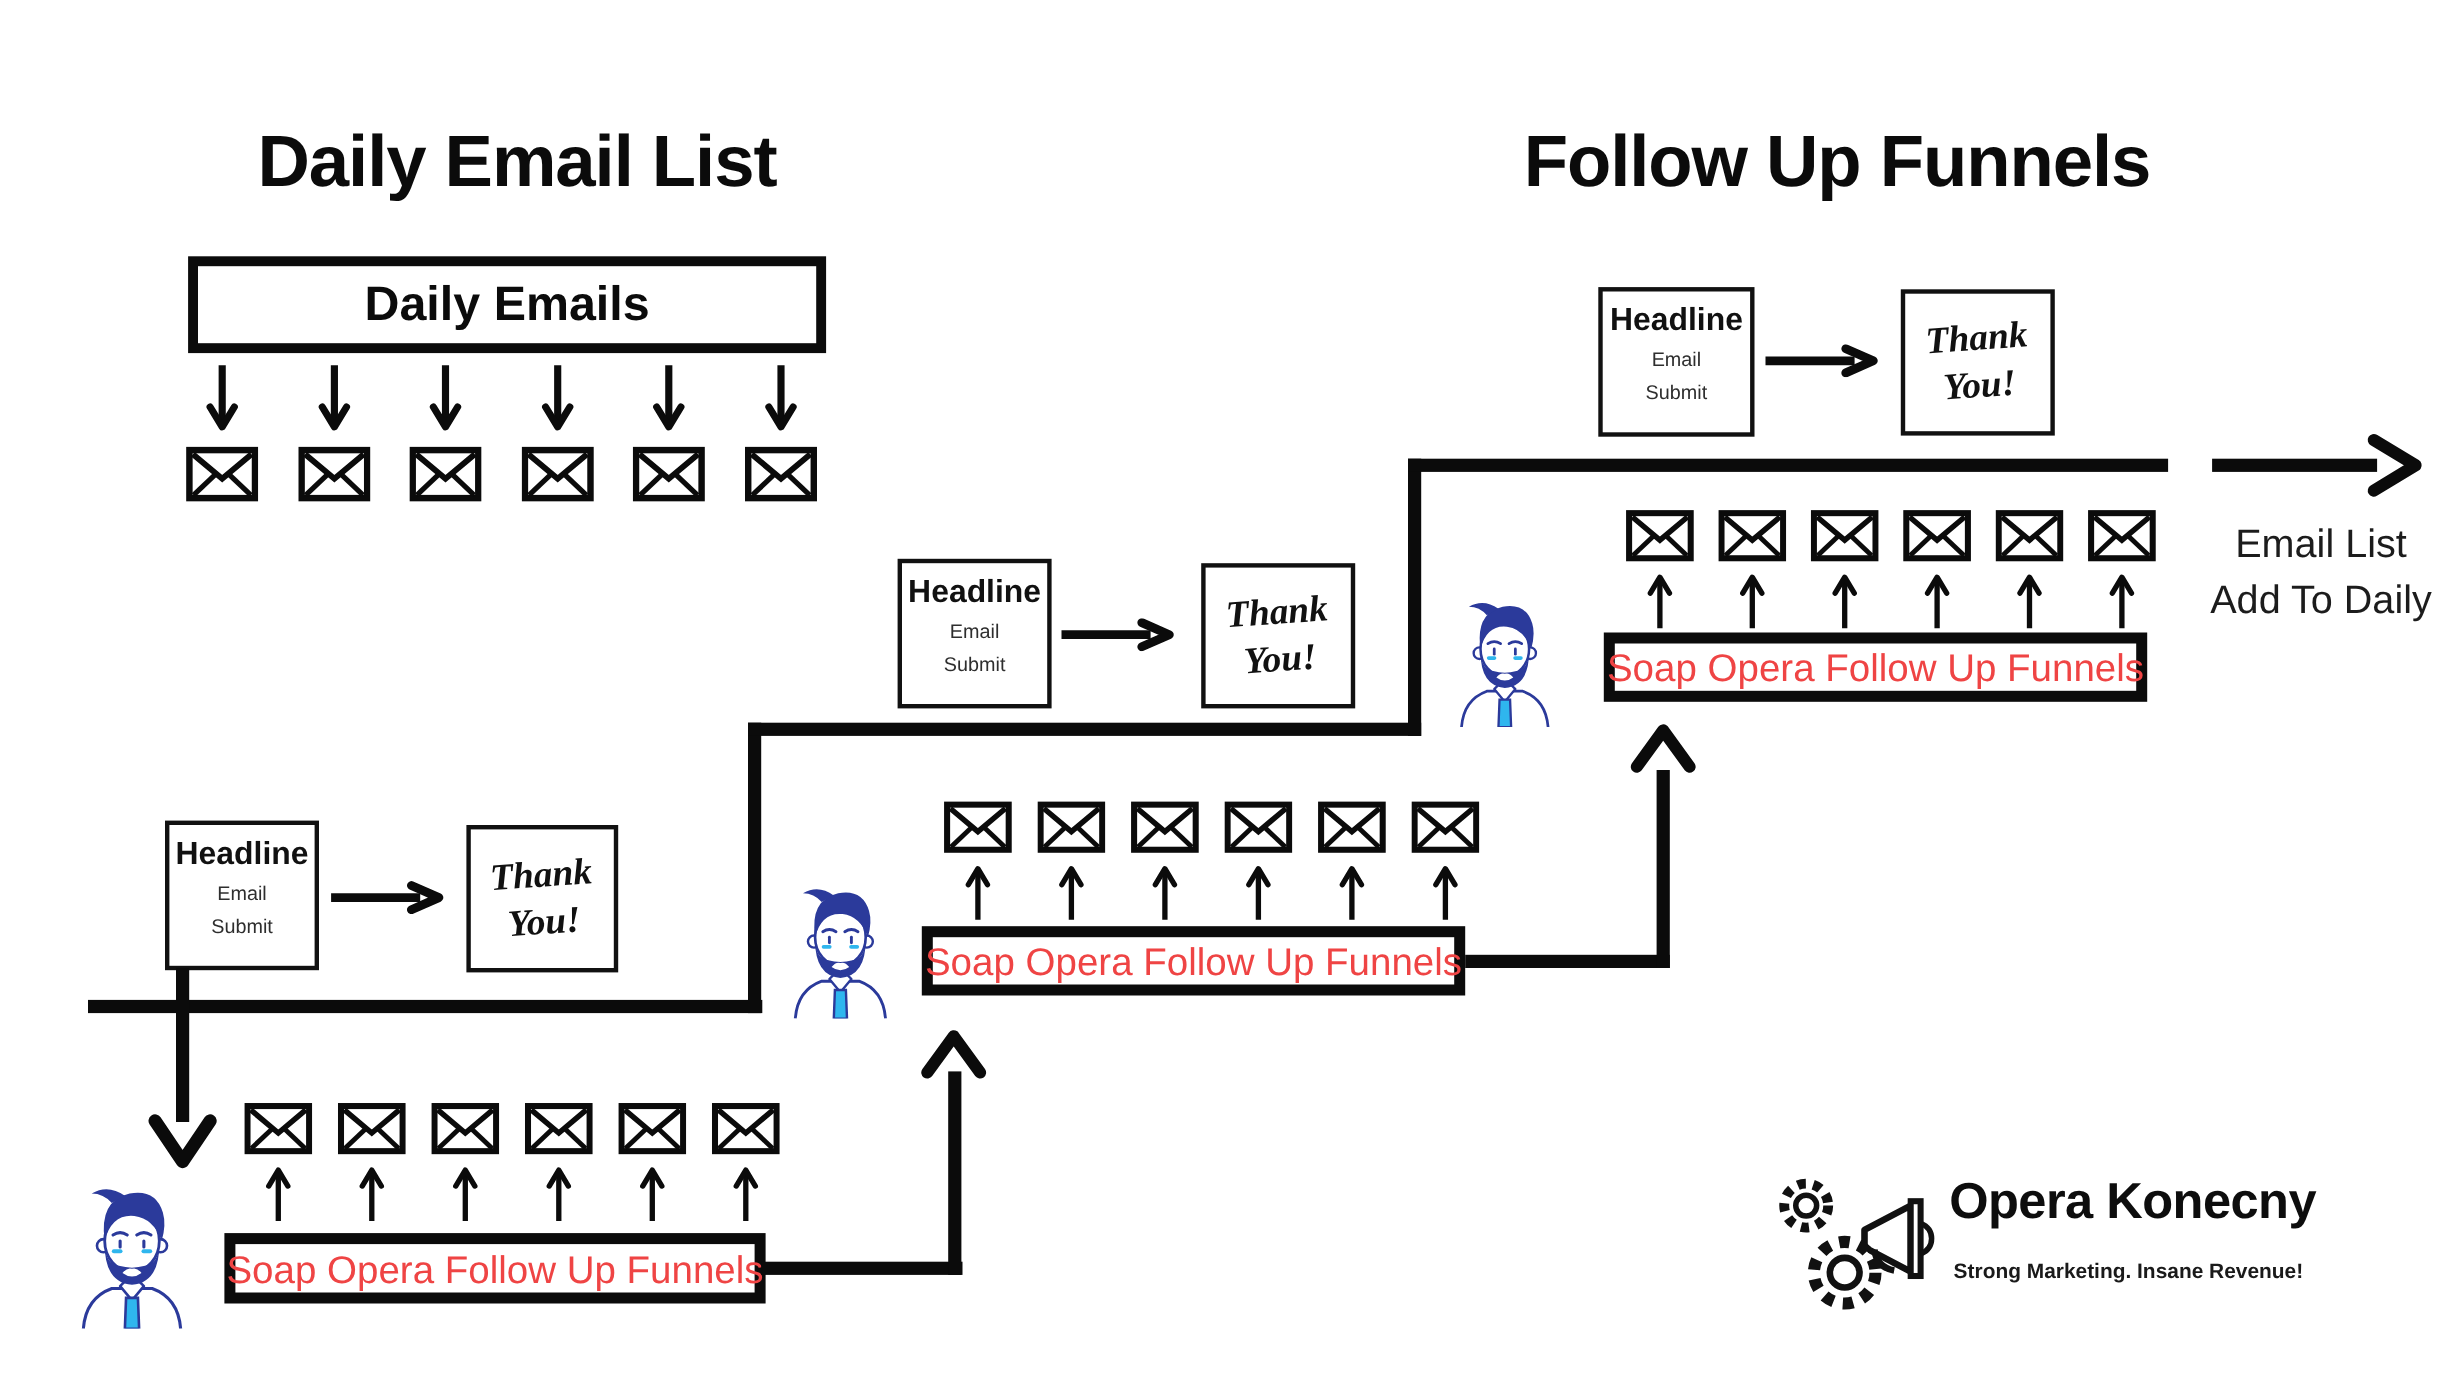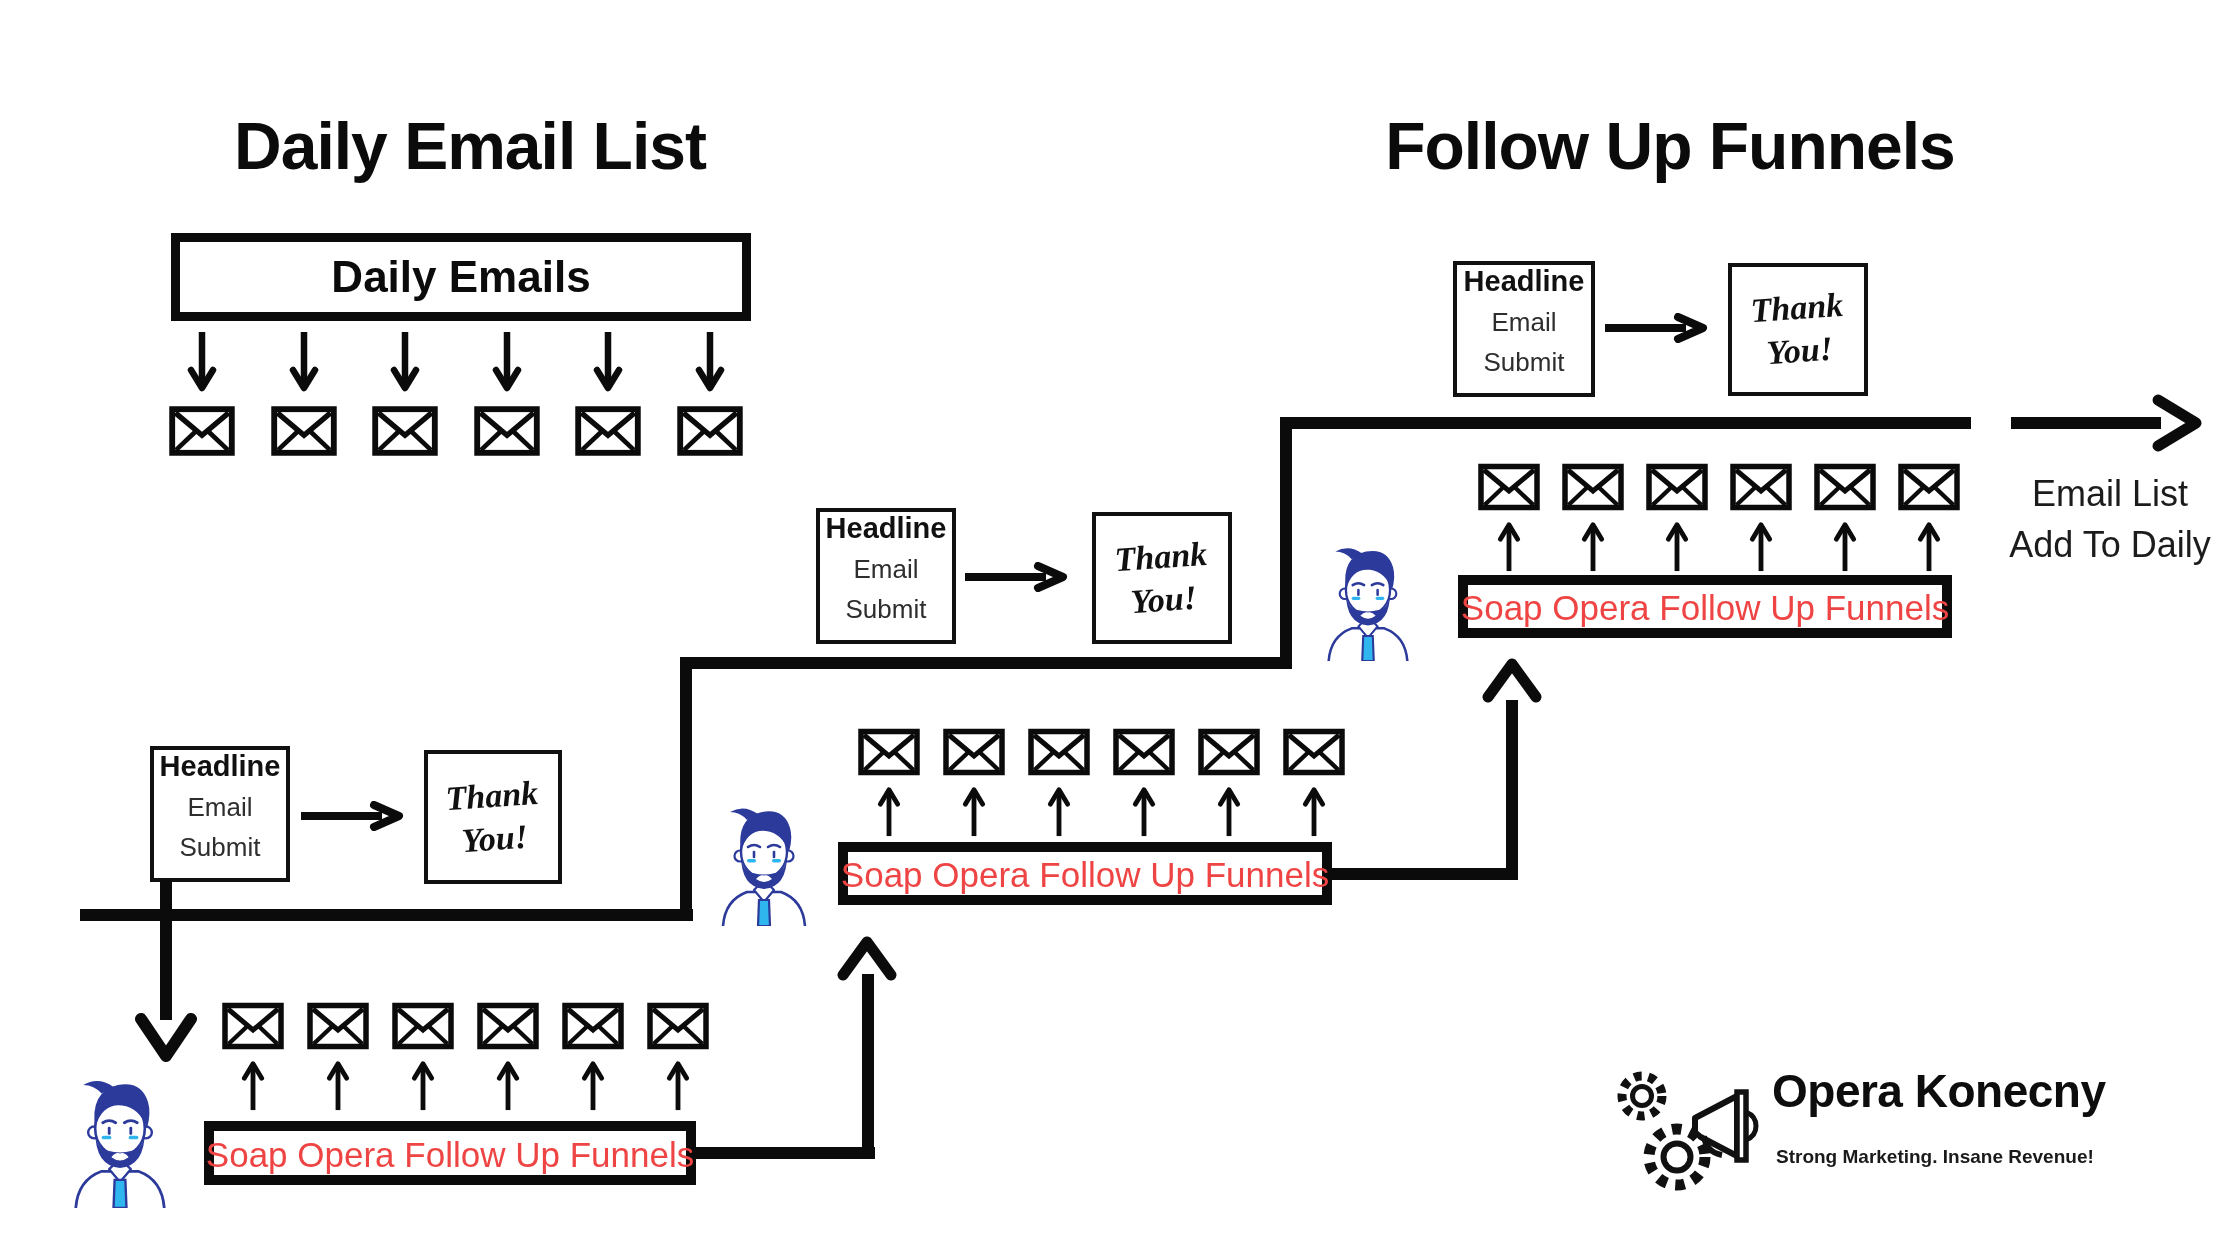--- a/index.html
+++ b/index.html
@@ -14,24 +14,24 @@
   }
   .daily-box{
     border:9px solid #0b0b0b;background:#fff;display:flex;align-items:center;justify-content:center;
     font-size:44px;font-weight:700;
   }
   .soap-box{
     border:10px solid #0b0b0b;background:#fff;display:flex;align-items:flex-end;justify-content:center;
     font-size:35px;font-weight:400;color:#ef4444;white-space:nowrap;
   }
   .optin-box{
-    border:4px solid #111;background:#fff;text-align:center;
+    border:4px solid #111;background:#fff;text-align:center;padding-top:10px;
   }
   .optin-box .headline{font-size:29px;font-weight:700;color:#111;}
-  .optin-box .line{font-size:26px;font-weight:400;color:#2e2e2e;margin-top:9px;}
+  .optin-box .line{font-size:18px;font-weight:400;color:#2e2e2e;margin-top:9px;}
   .thank-box{
     border:4px solid #111;background:#fff;display:flex;align-items:center;justify-content:center;
   }
   .thank-inner{
     font-family:cursive;font-style:italic;font-weight:600;font-size:34px;line-height:1.25;
     text-align:center;transform:rotate(-4deg);color:#111;
   }
   .flow-line{background:#0b0b0b;}
   .add-label{
     font-size:36px;line-height:1.42;color:#1c1c1c;text-align:center;white-space:nowrap;

